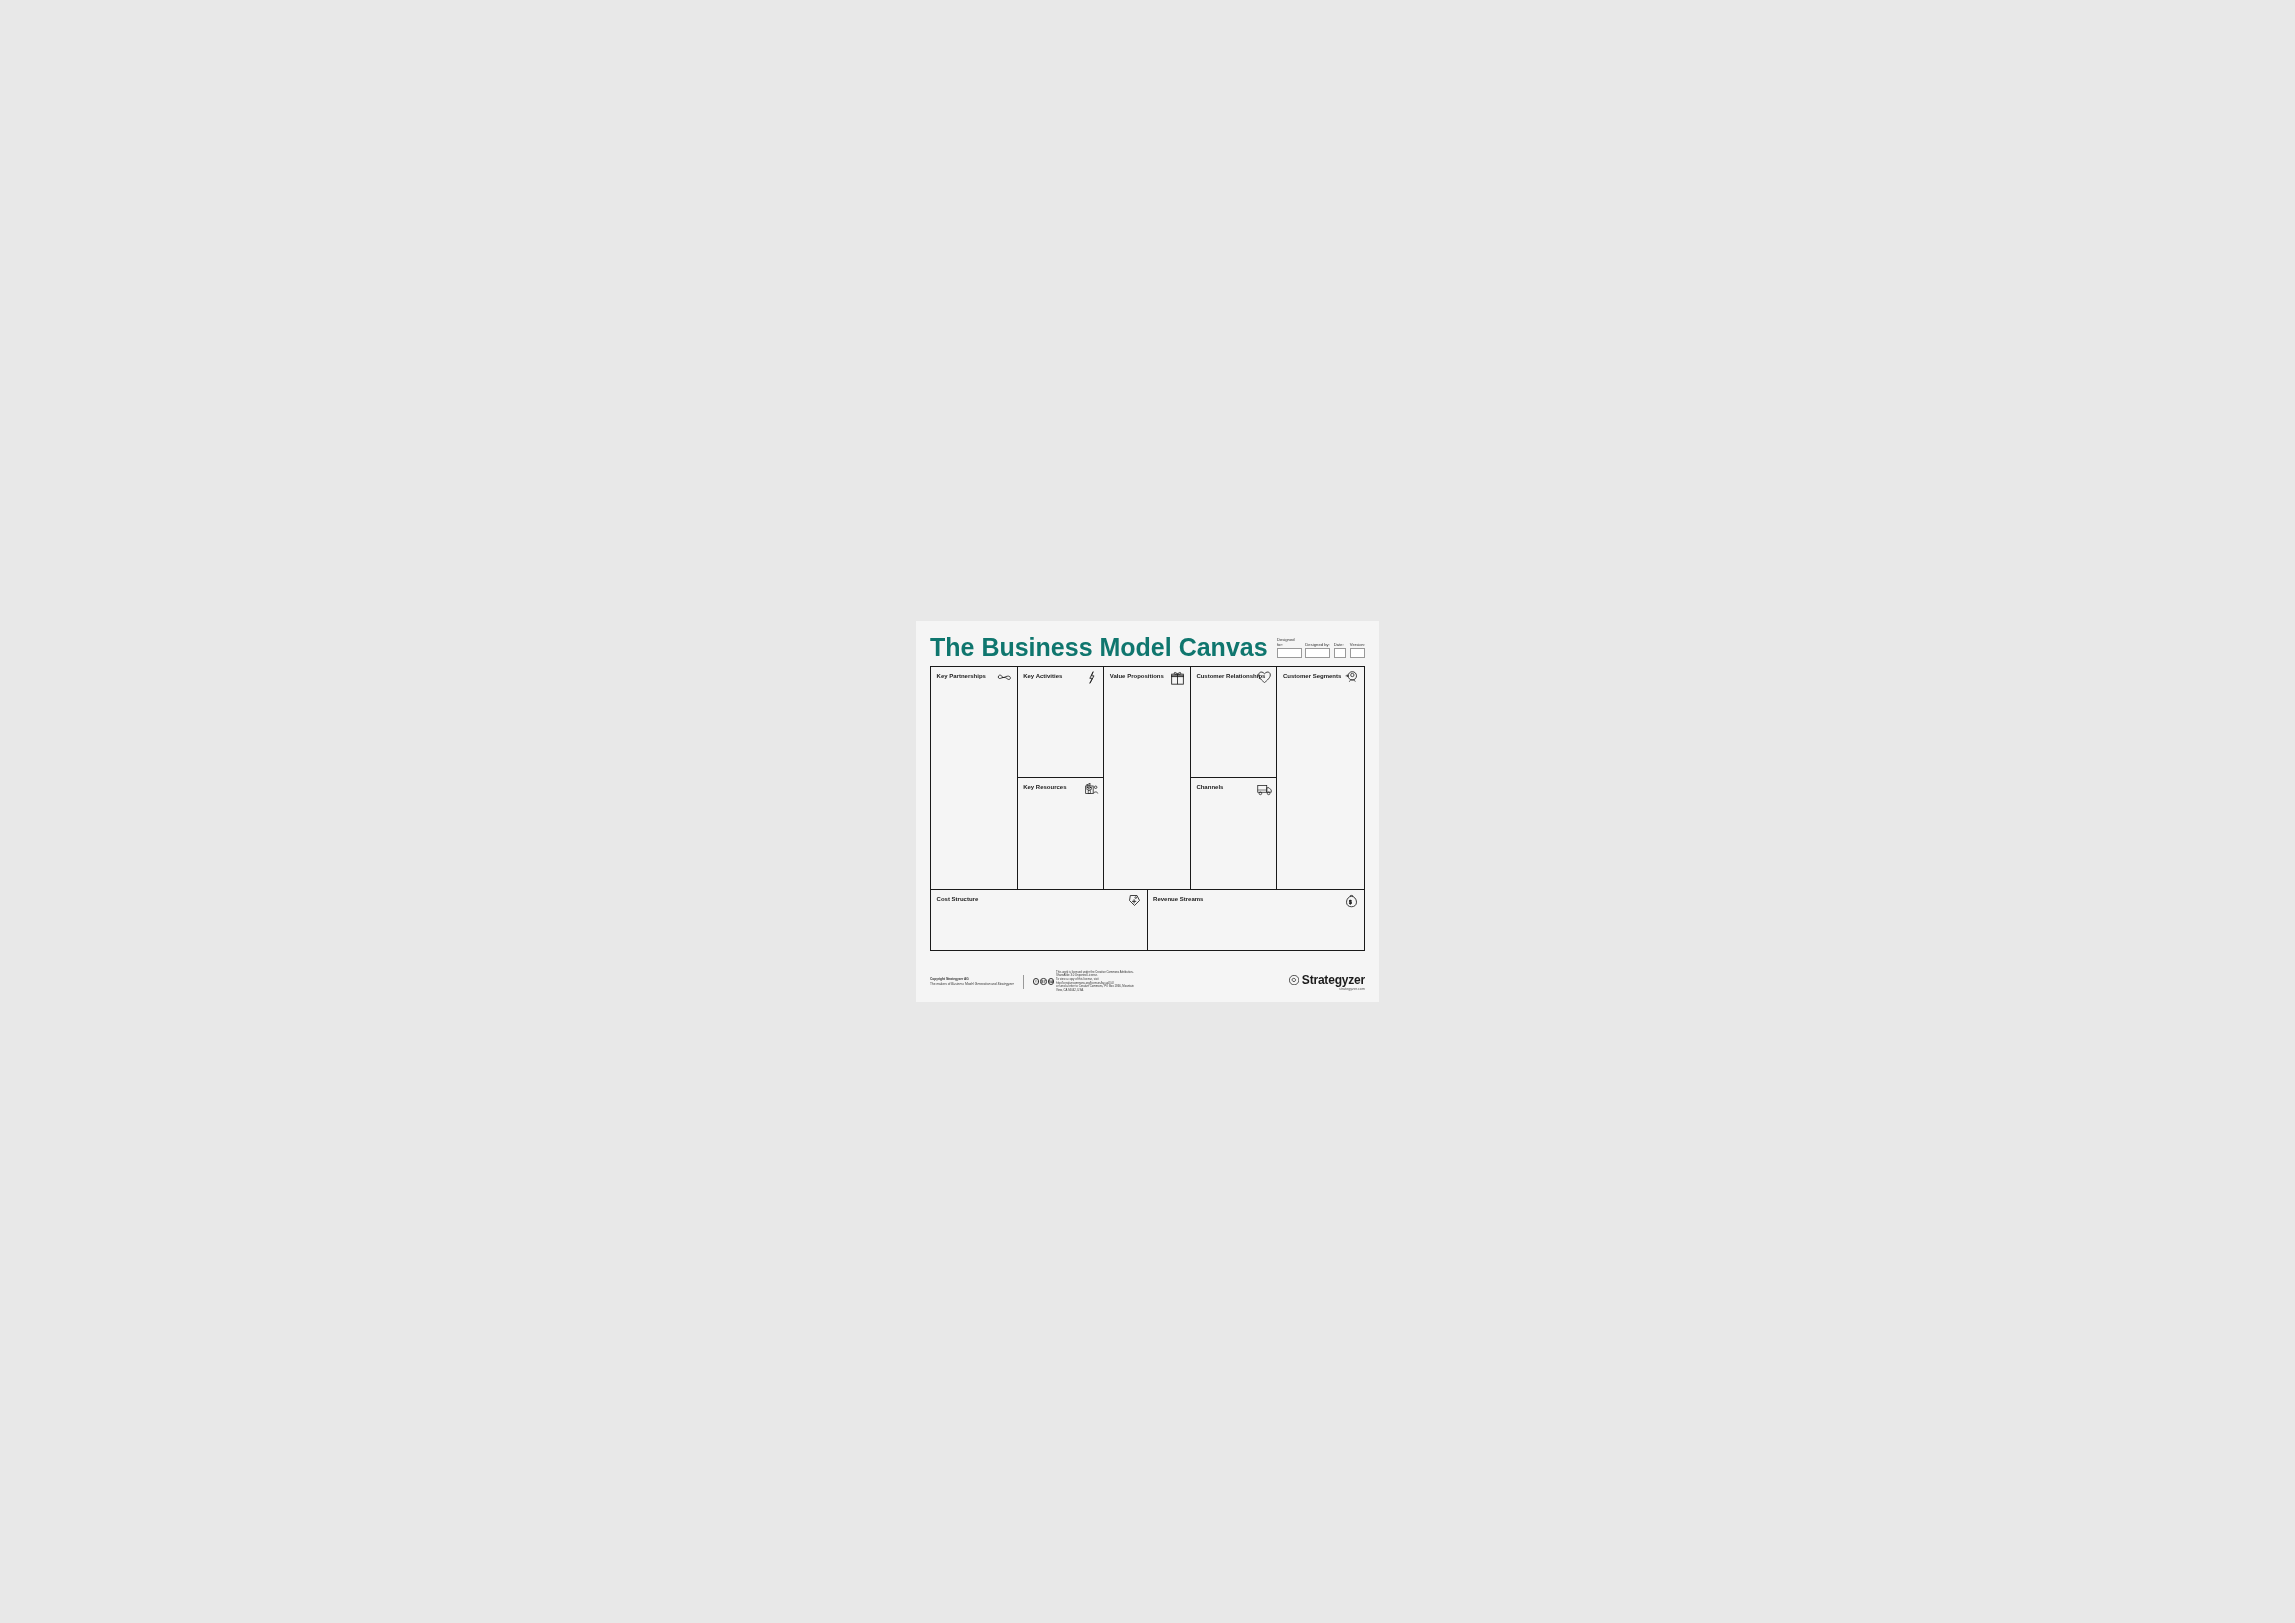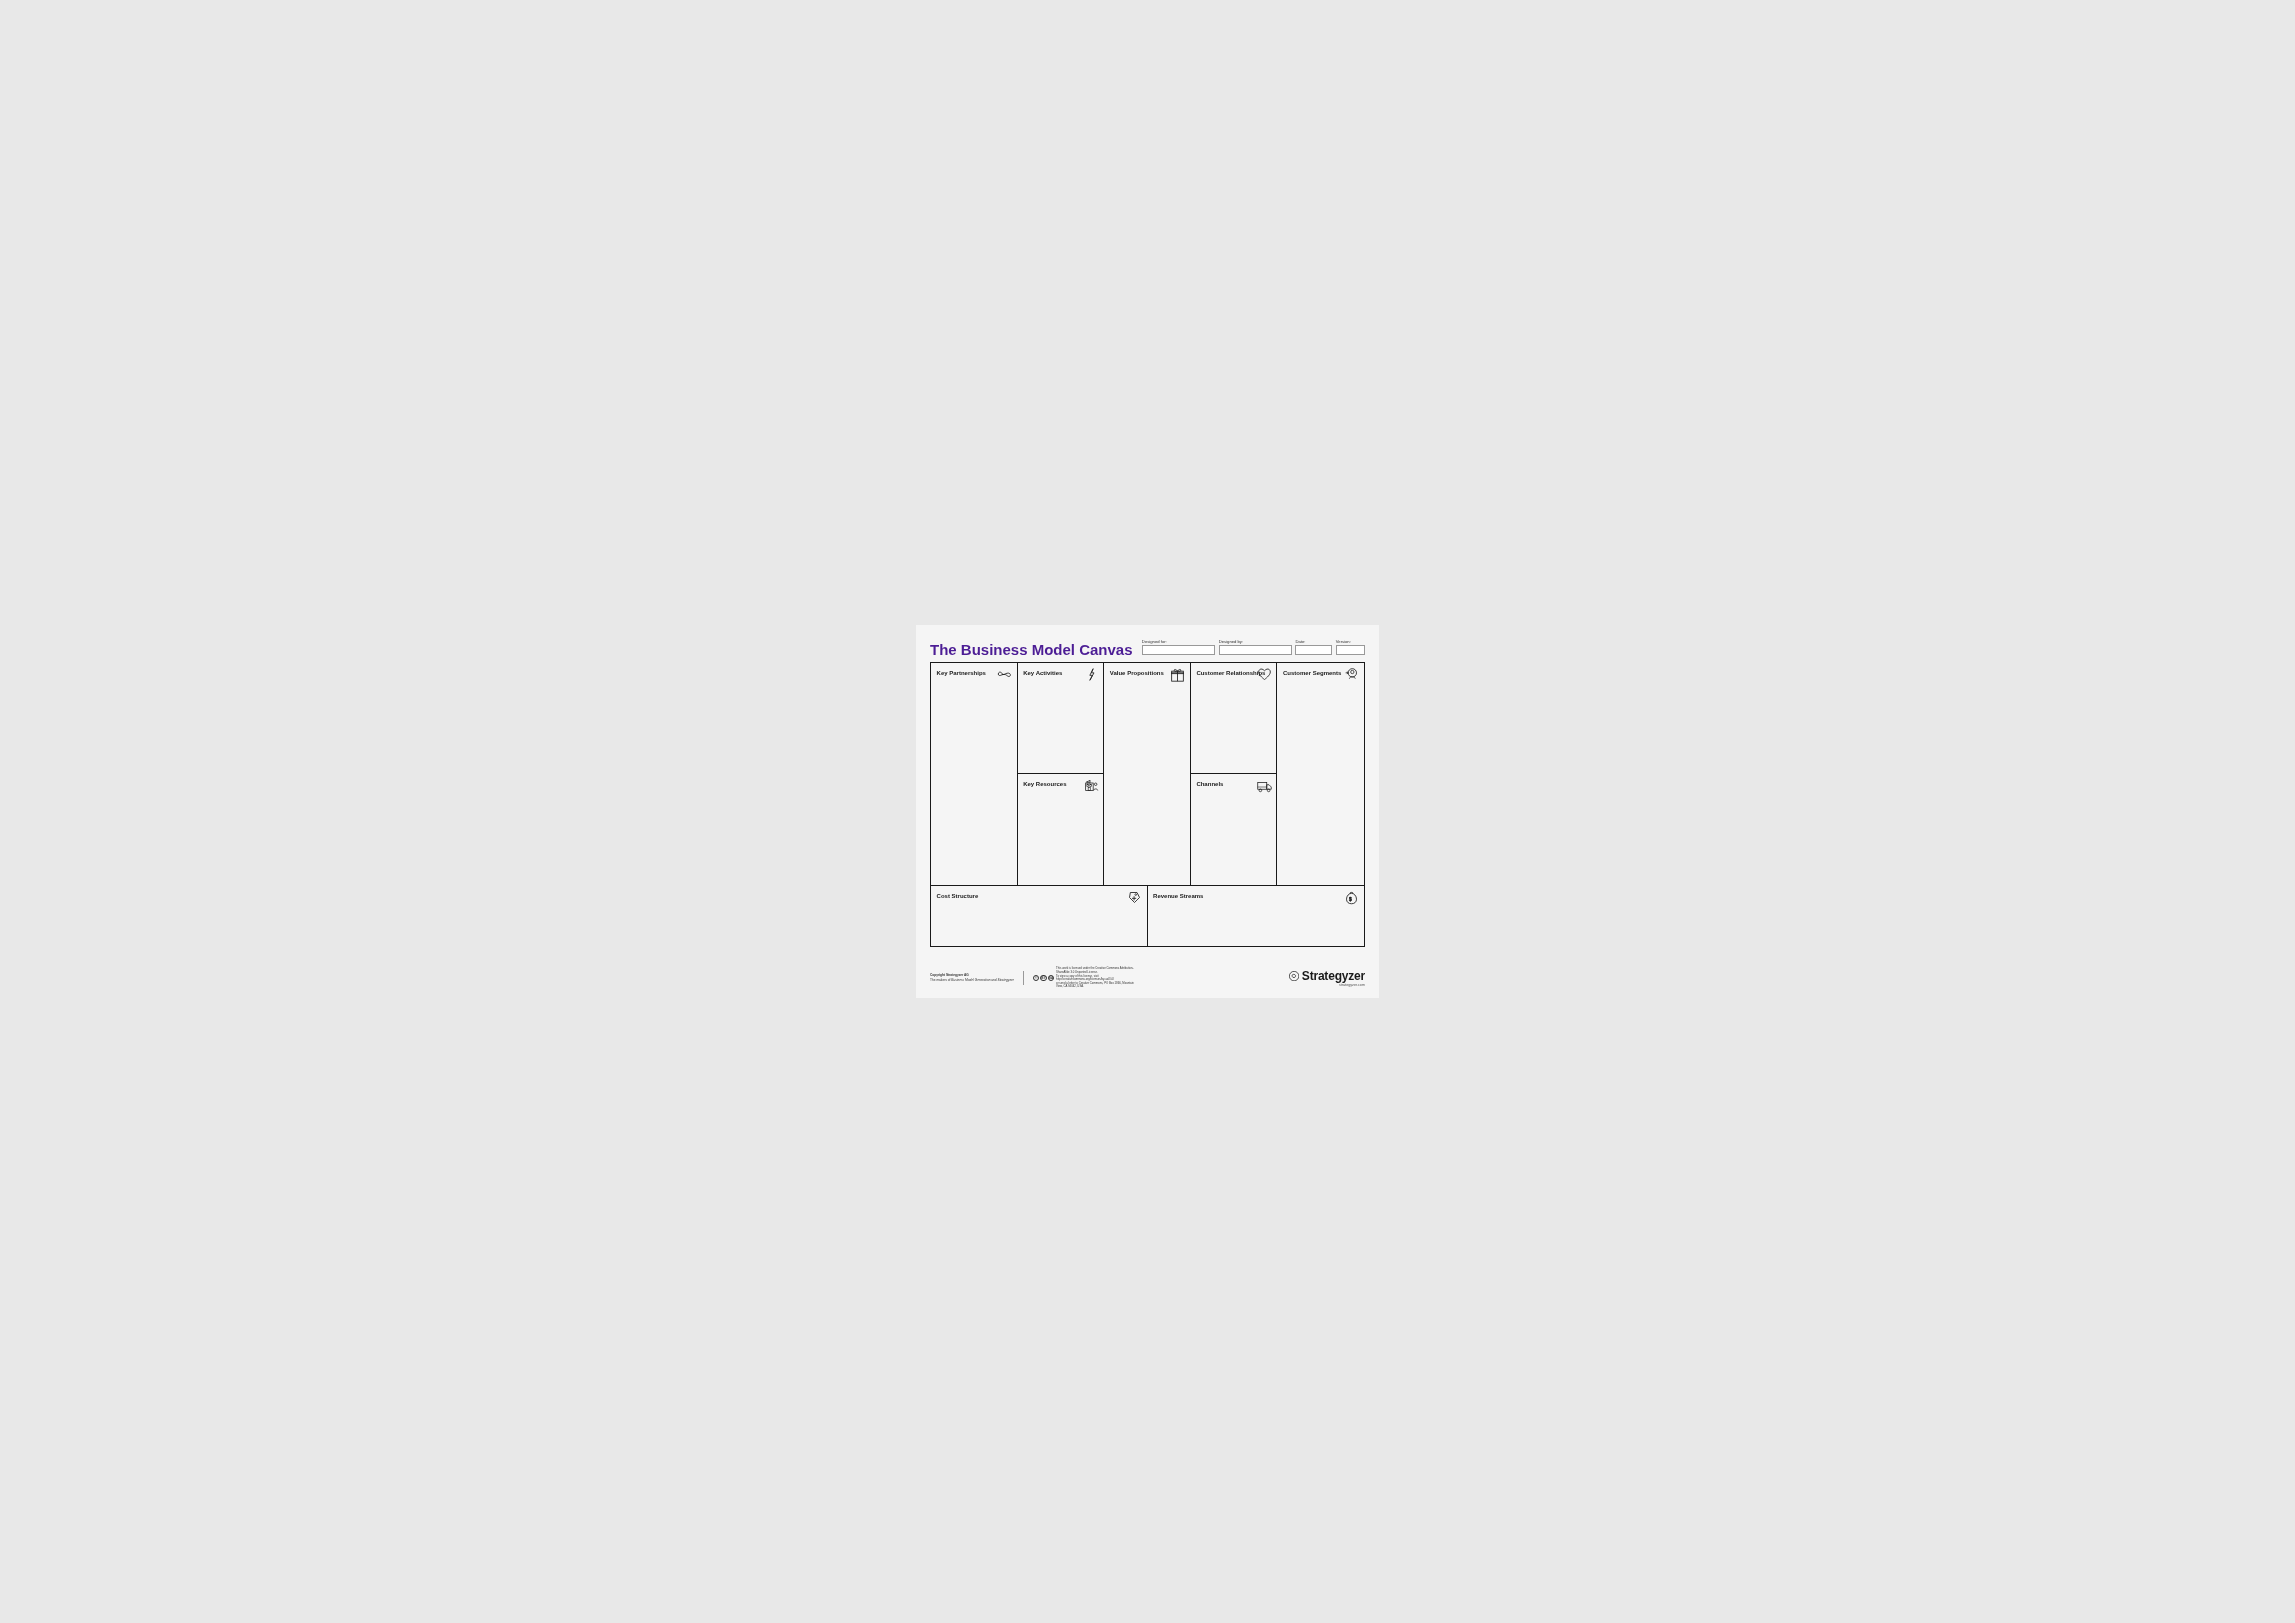--- a/index.html
+++ b/index.html
@@ -25,23 +25,23 @@
     }
 
     .header {
       display: flex;
       align-items: flex-end;
       margin-bottom: 5.6px;
       gap: 9.3px;
     }
 
     .title {
-      font-size: 15px;
+      font-size: 25px;
       font-weight: 900;
-      color: #4c1d95;
+      color: #0f766e;
       flex-shrink: 0;
       line-height: 1;
     }
 
     .header-fields {
       display: flex;
       gap: 3.7px;
       flex: 1;
       align-items: flex-end;
       padding-bottom: 1.9px;

